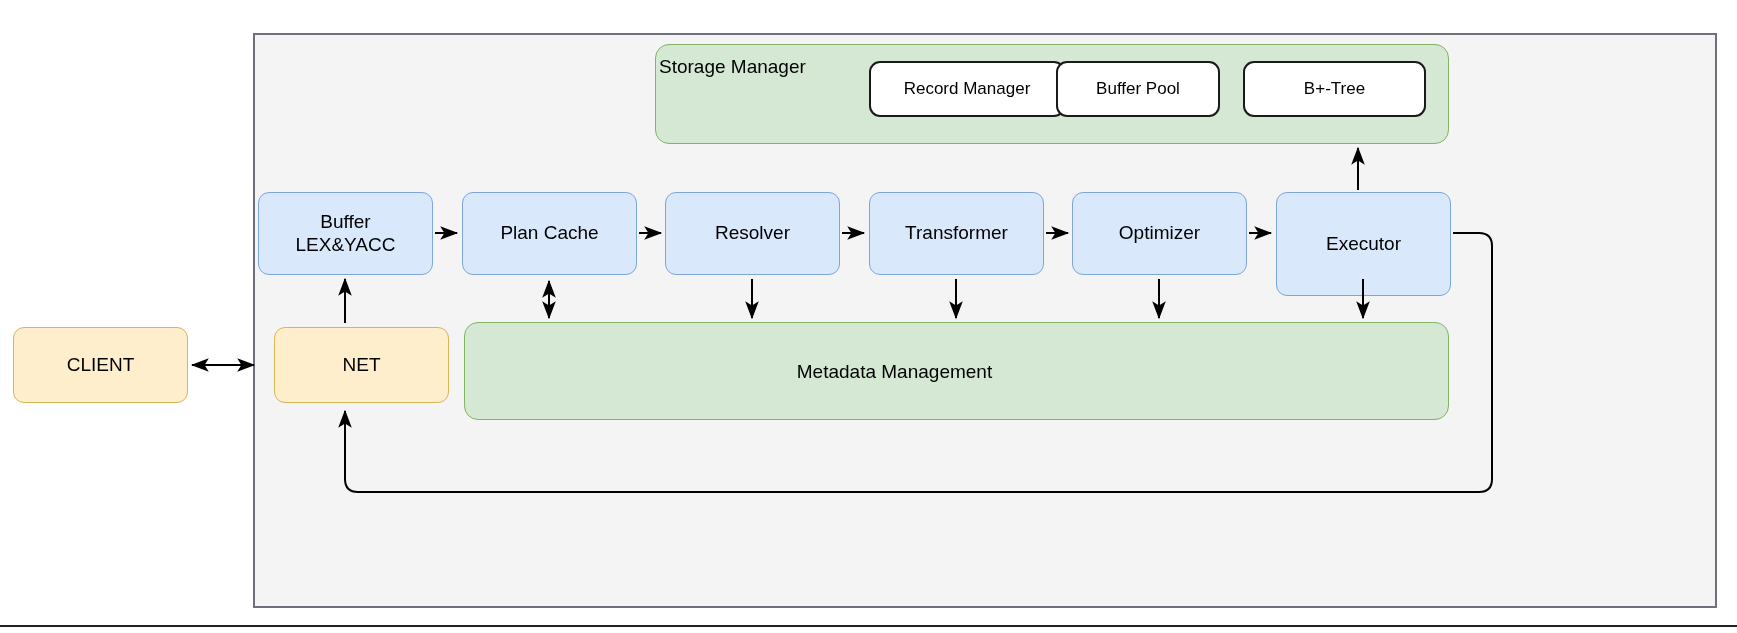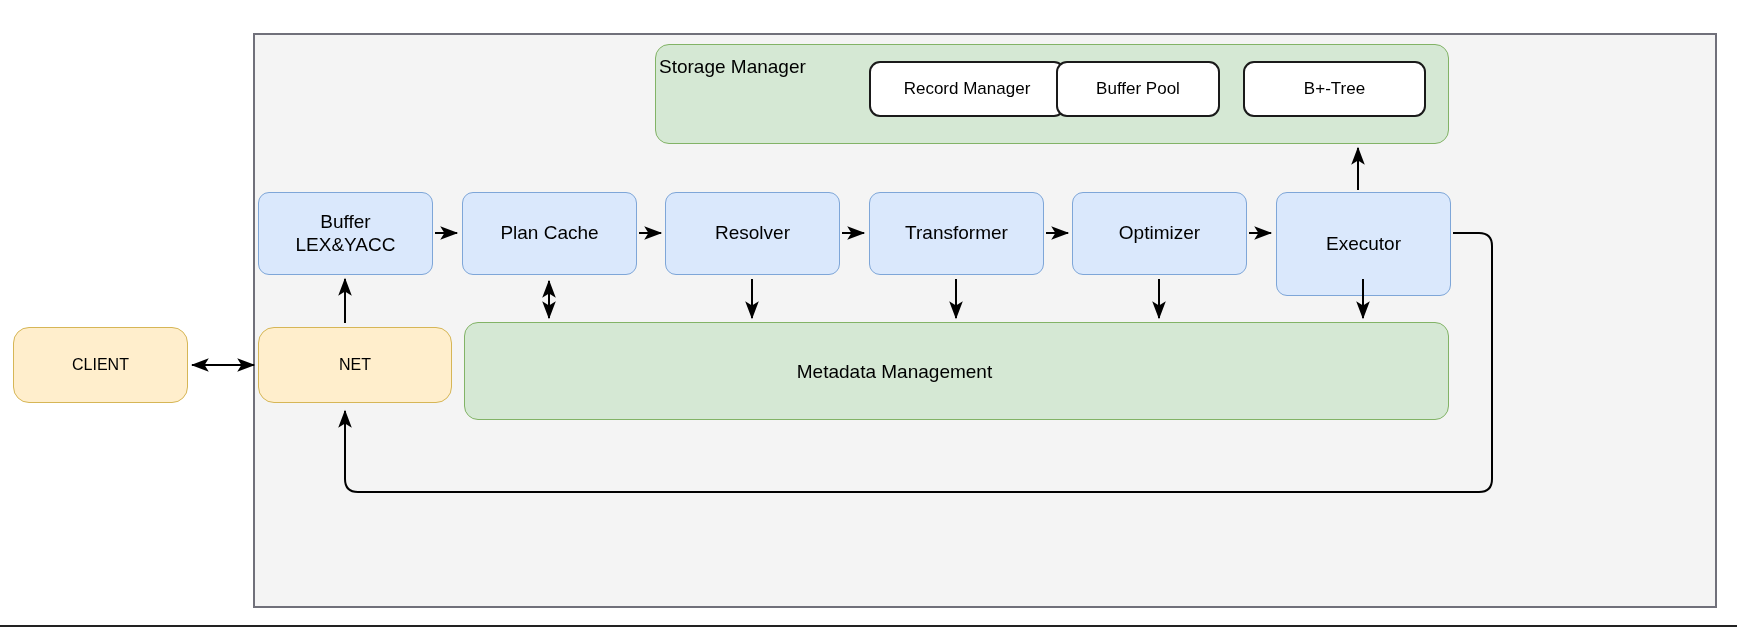--- a/index.html
+++ b/index.html
@@ -71,22 +71,22 @@
   }
   .box-blue {
     background: #dae8fc;
     border: 1.6px solid #7ea6d8;
     border-radius: 11px;
     font-size: 19px;
   }
   .box-yellow {
     background: #ffeecc;
     border: 1.8px solid #d6b656;
-    border-radius: 16px;
-    font-size: 16px;
+    border-radius: 11px;
+    font-size: 19px;
   }
   .box-white {
     background: #ffffff;
     border: 2px solid #1a1a1a;
     border-radius: 11px;
     font-size: 17px;
   }
   .footer-rule {
     position: absolute;
     left: 0;
@@ -117,21 +117,21 @@
     <span>B+-Tree</span>
   </div>
 
   <div class="panel-green" style="left:464px; top:322px; width:985px; height:98px;"></div>
   <div class="panel-center-label" style="left:464px; top:361px; width:861px;">Metadata Management</div>
 
   <div class="node box-yellow" style="left:13px; top:327px; width:175px; height:76px;">
     <span>CLIENT</span>
   </div>
 
-  <div class="node box-yellow" style="left:258px; top:327px; width:194px; height:76px;">
+  <div class="node box-yellow" style="left:274px; top:327px; width:175px; height:76px;">
     <span>NET</span>
   </div>
 
   <div class="node box-blue twoline" style="left:258px; top:192px; width:175px; height:83px;">
     <div>
       <span>Buffer</span>
       <span>LEX&amp;YACC</span>
     </div>
   </div>
 

